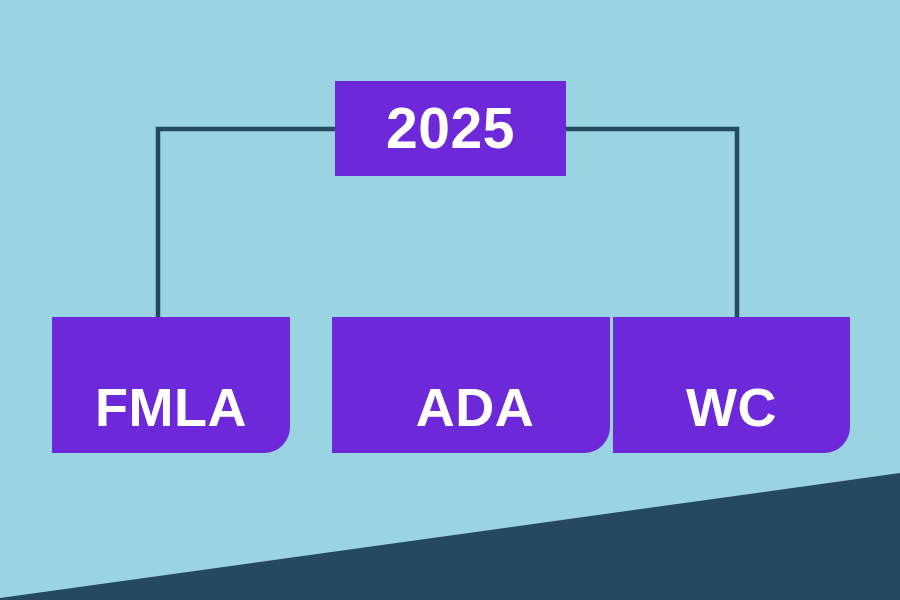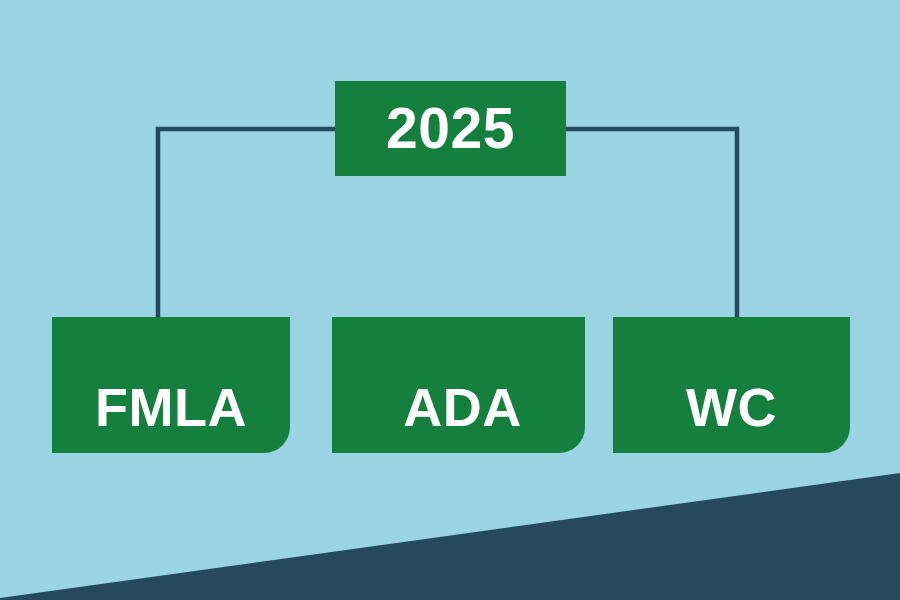--- a/index.html
+++ b/index.html
@@ -23,21 +23,21 @@
     height: 600px;
   }
   .connector-layer {
     position: absolute;
     inset: 0;
     width: 900px;
     height: 600px;
   }
   .node {
     position: absolute;
-    background: #15803d;
+    background: #6d28d9;
     display: flex;
     align-items: center;
     justify-content: center;
     box-sizing: border-box;
   }
   .node-label {
     color: #ffffff;
     font-weight: bold;
     letter-spacing: 0.5px;
     line-height: 1;
@@ -59,21 +59,21 @@
   .node-child {
     top: 317px;
     height: 136px;
     border-radius: 0 0 26px 0;
   }
   .node-child .node-label {
     font-size: 54px;
     margin-top: 43px;
   }
   #node-fmla { left: 52px;  width: 238px; }
-  #node-ada  { left: 332px; width: 253px; padding-left: 8px; }
+  #node-ada  { left: 332px; width: 278px; padding-left: 8px; }
   #node-wc   { left: 613px; width: 237px; text-align: right; }
 </style>
 </head>
 <body>
 
 <div id="canvas">
 
   <svg class="bg-layer" viewBox="0 0 900 600" preserveAspectRatio="none">
     <rect x="0" y="0" width="900" height="600" fill="#9ad4e3"></rect>
     <polygon points="0,600 900,600 900,473 0,598" fill="#254a5d"></polygon>

